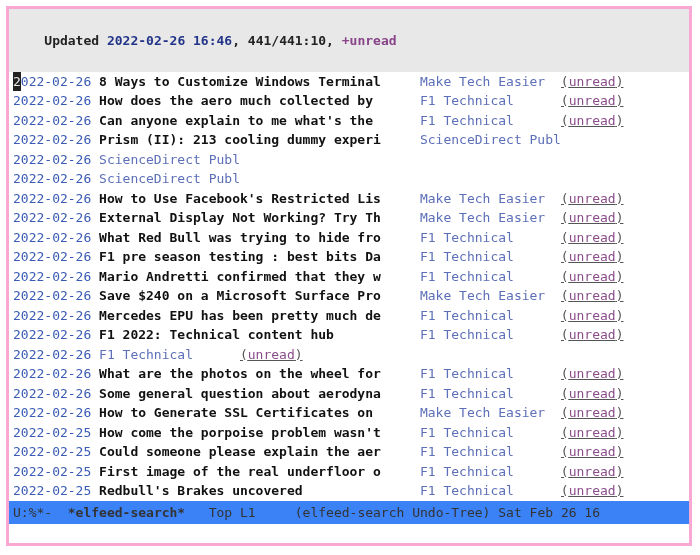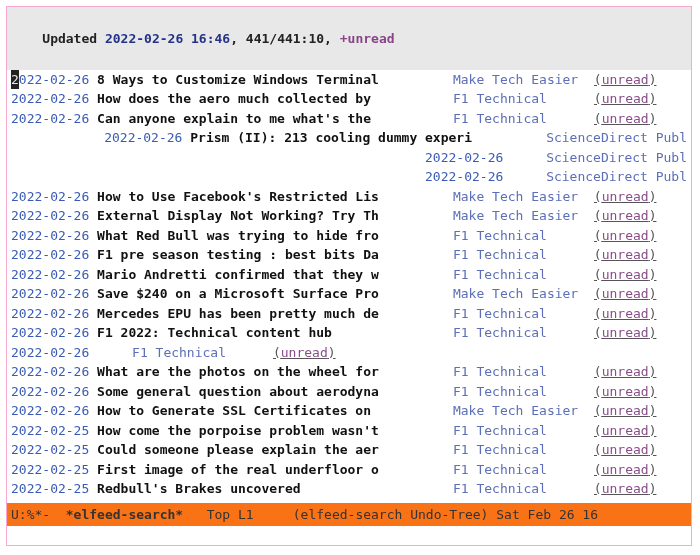--- a/index.html
+++ b/index.html
@@ -5,21 +5,21 @@
   html, body {
     margin: 0;
     padding: 0;
     background: #fff;
     width: 700px;
     height: 555px;
     overflow: hidden;
   }
   .frame {
     margin: 6px;
-    border: 1px solid #f9a8d4;
+    border: 3px solid #f9a8d4;
     background: #fff;
     width: 686px;
     height: 540px;
     box-sizing: border-box;
     display: flex;
     flex-direction: column;
     font-family: "Menlo", "Consolas", "DejaVu Sans Mono", monospace;
     font-size: 13px;
     line-height: 19.5px;
   }
@@ -37,37 +37,36 @@
   .list {
     flex: 1;
     overflow: hidden;
     padding: 0 4px;
     white-space: nowrap;
   }
   .row {
     display: flex;
     white-space: pre;
     overflow: hidden;
-    justify-content: flex-end;
   }
   .date { color: #3a5bb5; width: 10ch; flex: none; }
   .sep  { width: 1ch; flex: none; }
   .title { color: #111; font-weight: bold; width: 41ch; flex: none; overflow: hidden; }
-  .feed { color: #5c6fb8; width: 18ch; flex: none; overflow: hidden; margin-left: 35px; }
+  .feed { color: #5c6fb8; width: 18ch; flex: none; overflow: hidden; }
   .tags { color: #555; overflow: hidden; flex: 1; text-decoration: underline; }
   .tags .paren { color: #555; }
   .tags .tag { color: #8a4d8a; }
   .cursor {
     display: inline-block;
     background: #222;
     color: #e8e8e8;
     width: 1ch;
   }
   .modeline {
-    background: #f97316;
+    background: #3b82f6;
     color: #333;
     padding: 2px 4px;
     white-space: pre;
     overflow: hidden;
   }
   .modeline .buf { font-weight: bold; }
   .echo {
     background: #fff;
     height: 19px;
   }

